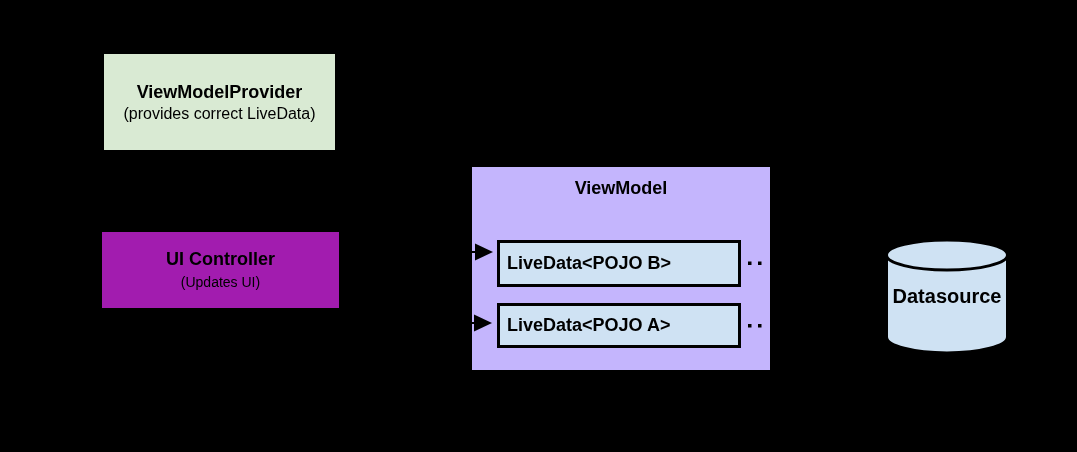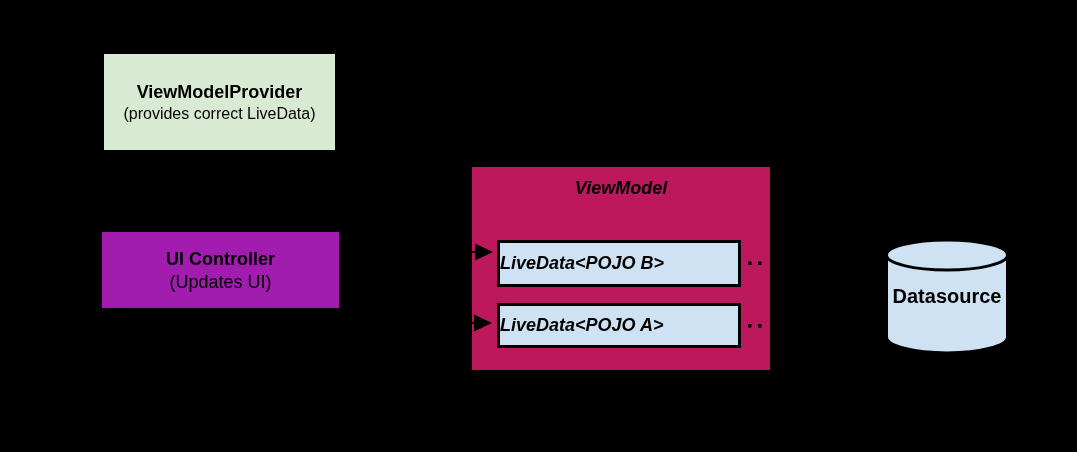--- a/index.html
+++ b/index.html
@@ -8,35 +8,34 @@
     font-family:"Liberation Sans", sans-serif;color:#000;overflow:hidden;
   }
   .box{
     position:absolute;display:flex;flex-direction:column;
     align-items:center;justify-content:center;text-align:center;
   }
   .vmp{left:104px;top:54px;width:231px;height:96px;background:#d9ead3;justify-content:center;}
   .uic{left:102px;top:232px;width:237px;height:76px;background:#a21caf;}
   .title{font-weight:bold;font-size:18px;line-height:23px;}
   .subtitle{font-size:16px;line-height:20px;}
-  .uic .subtitle{font-size:18px;line-height:22px;}
+  .uic .subtitle{font-size:14px;line-height:22px;}
   .vm{
     position:absolute;left:472px;top:167px;width:298px;height:203px;
-    background:#be185d;
-    font-style:italic;
+    background:#c4b5fd;
   }
   .vm-title{
     position:absolute;top:10px;left:0;width:100%;text-align:center;
     font-weight:bold;font-size:18px;line-height:22px;
   }
   .ld{
     position:absolute;left:25px;width:244px;box-sizing:border-box;
     background:#cfe2f3;border:3px solid #000;
     display:flex;align-items:center;
-    font-weight:bold;font-size:18px;white-space:nowrap;
+    font-weight:bold;font-size:18px;padding-left:7px;white-space:nowrap;
   }
   .ld-b{top:73px;height:47px;}
   .ld-a{top:136px;height:45px;}
   .datasource{position:absolute;left:884px;top:238px;width:126px;height:117px;}
   .ds-label{
     position:absolute;left:0;right:0;top:48px;text-align:center;
     font-weight:bold;font-size:20px;line-height:20px;
   }
   .overlay{position:absolute;left:0;top:0;width:1077px;height:452px;pointer-events:none;}
 </style>

